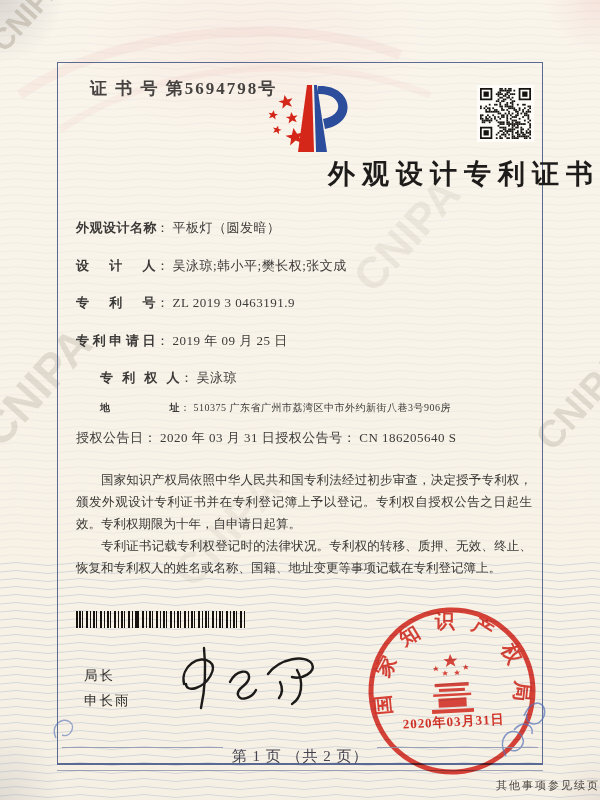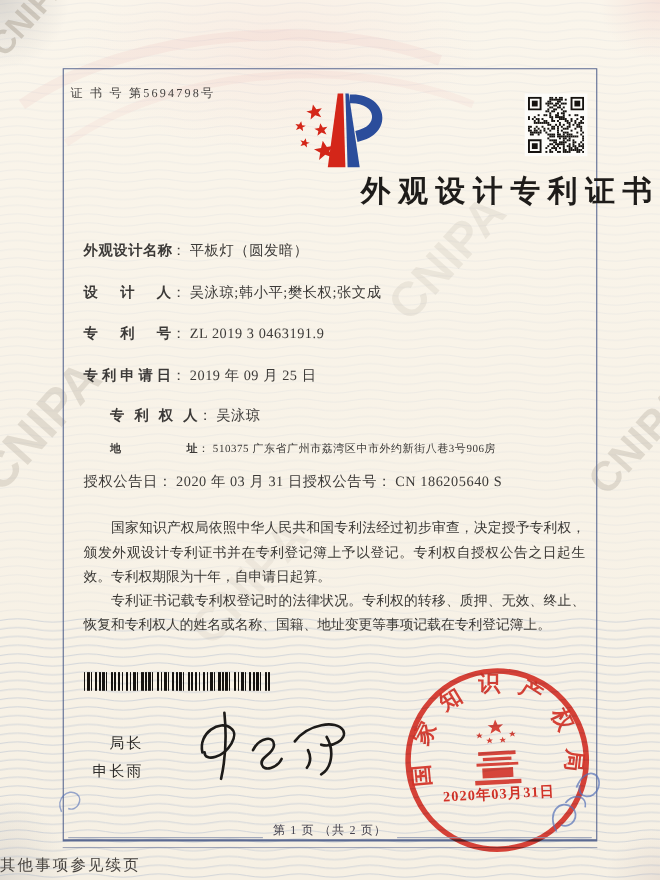--- a/index.html
+++ b/index.html
@@ -15,52 +15,52 @@
       radial-gradient(260px 130px at 42% 6%, rgba(236,170,170,.12), transparent 70%),
       linear-gradient(#faf5eb,#f6f0e4);
   }
   svg.waves { position:absolute; inset:0; pointer-events:none; }
   .wm { position:absolute; font-family:"Liberation Sans","DejaVu Sans",sans-serif;
         font-weight:bold; color:#a99f90; transform:rotate(-48deg); pointer-events:none; }
   .frame { position:absolute; left:57px; top:62px; width:486px; height:703px;
            border:1.5px solid #5b6a92; border-bottom-width:2.5px; }
   .frame-hairline { position:absolute; left:57px; top:770px; width:486px; height:1px;
                     background:#5b6a92; opacity:.55; }
-  .certno { position:absolute; left:64px; top:77px; font-size:11px; letter-spacing:2px; color:#454240; }
+  .certno { position:absolute; left:90px; top:77px; font-size:17px; letter-spacing:2px; color:#454240;font-weight:bold; }
   .qr { position:absolute; left:477px; top:85px; width:57px; height:57px; background:#fdfcf9; padding:3px; }
   .logo { position:absolute; left:246px; top:80px; width:132px; height:78px; }
   .title { position:absolute; left:0; top:156px; width:600px; text-align:right;
            font-size:27px; font-weight:bold; letter-spacing:7px; color:#1e1c1a; }
   .fields { position:absolute; left:76px; top:219px; width:455px; font-size:13px; letter-spacing:.5px; }
   .frow { margin-bottom:19.5px; white-space:nowrap; }
   .frow.tight { margin-bottom:14px;margin-left:24px; }
   .flabel { display:inline-block; width:80px; text-align:justify; text-align-last:justify; vertical-align:top;font-weight:bold; }
   .fcolon { display:inline-block; }
   .fvalue { margin-left:3px; }
   .grant-row { display:flex; justify-content:flex-start; width:455px; }
   .paras { position:absolute; left:76px; top:470px; width:456px; font-size:12.5px;
            line-height:1.75; text-align:justify; color:#3a3835; }
   .paras p { text-indent:2em; }
   .barcode { position:absolute; left:76px; top:611px; width:171px; height:17px;
     background:repeating-linear-gradient(90deg,#15120f 0 1.5px,transparent 1.5px 3px,
       #15120f 3px 5.5px,transparent 5.5px 6.5px,#15120f 6.5px 7.5px,transparent 7.5px 10.5px,
       #15120f 10.5px 12.5px,transparent 12.5px 14px); }
   .signer { position:absolute; left:84px; top:663px; font-size:13.5px; line-height:25px;
-            letter-spacing:2px; color:#2e2c2a;text-align:right; }
+            letter-spacing:2px; color:#2e2c2a; }
   .signature { position:absolute; left:156px; top:640px; }
   .seal { position:absolute; left:362px; top:601px; width:180px; height:180px;
           transform:rotate(-3deg); mix-blend-mode:multiply; opacity:.94; }
   .seal-date { position:absolute; left:0; top:112px; width:180px; text-align:center;
                color:#d8281e; font-size:13px; letter-spacing:1px; font-weight:bold; }
   .pagefoot { position:absolute; left:62px; top:747px; width:476px; display:flex;
-              align-items:flex-end; font-size:11px; color:#45434f; letter-spacing:1px; }
+              align-items:flex-start; font-size:15px; color:#45434f; letter-spacing:1px; }
   .pagefoot .rule { flex:1; height:1px; background:#8b95b0; opacity:.85; }
   .pagefoot .txt { padding:0 9px; white-space:nowrap; }
-  .contnote { position:absolute; left:0; top:778px; width:600px; text-align:left;
-              font-size:14px; letter-spacing:2px; color:#46423e; }
+  .contnote { position:absolute; left:0; top:778px; width:600px; text-align:right;
+              font-size:11px; letter-spacing:2px; color:#46423e; }
   .flourish { position:absolute; pointer-events:none; }
 </style>
 </head>
 <body>
 
 <div id="page">
 
   <svg class="waves" width="600" height="800">
     <defs>
       <pattern id="wav" width="64" height="8" patternUnits="userSpaceOnUse">

